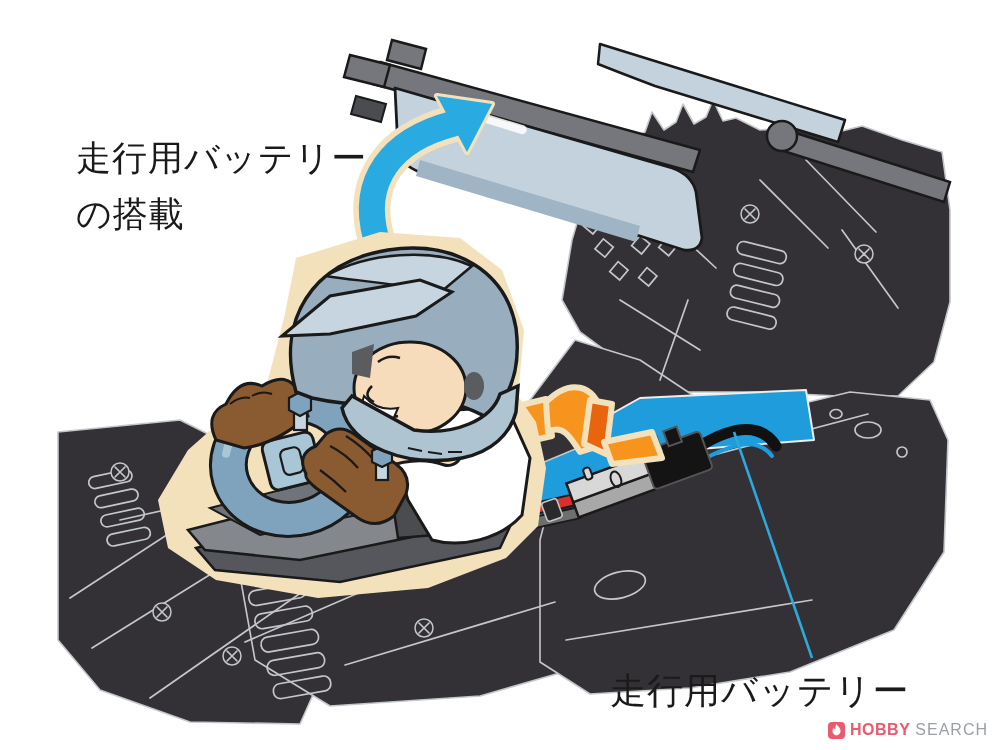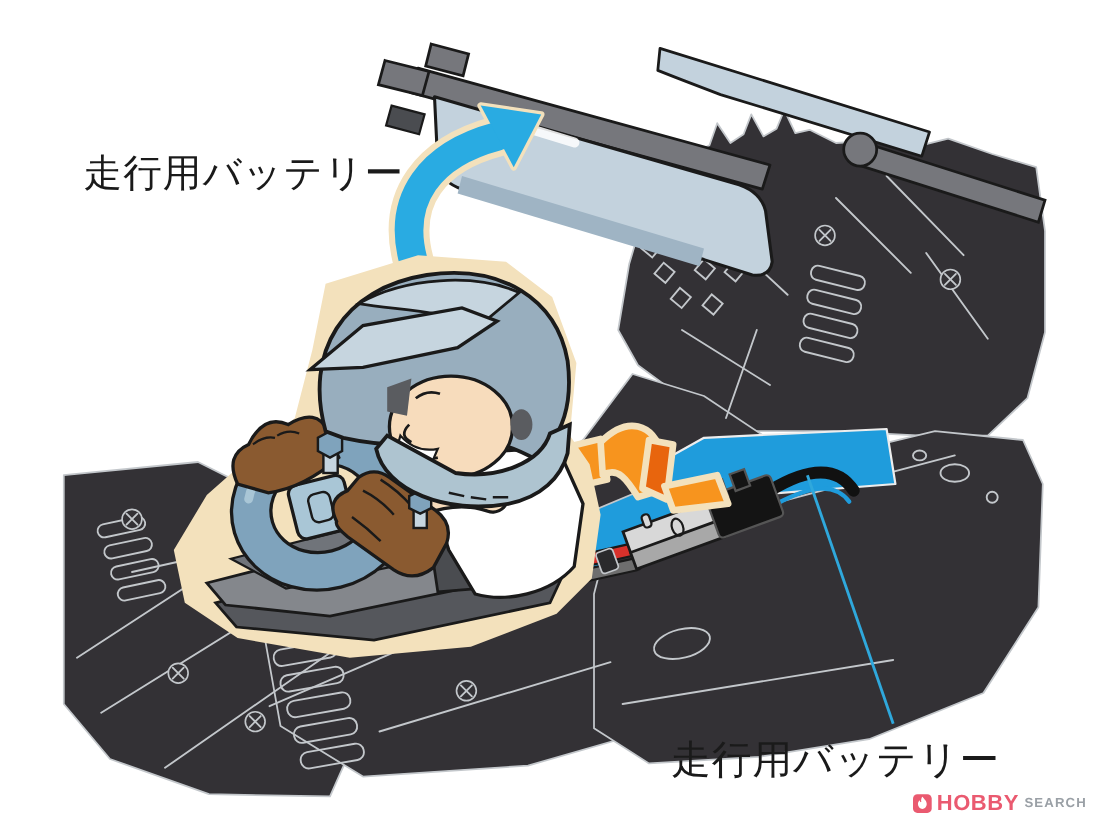--- a/index.html
+++ b/index.html
@@ -15,24 +15,24 @@
     font-size:35px;letter-spacing:1px;font-weight:400;line-height:1.6;
     white-space:nowrap;
   }
   #title{left:76px;top:130px;}
   #battery-callout{left:610px;top:662px;font-size:36px;}
   #watermark{
     position:absolute;right:12px;top:719px;height:22px;
     display:flex;align-items:center;gap:5px;
   }
   #watermark .brand-hobby{
-    color:var(--logo-pink,#EA5A70);font-weight:700;font-size:20px;letter-spacing:0.5px;
+    color:var(--logo-pink,#EA5A70);font-weight:700;font-size:16px;letter-spacing:0.5px;
   }
   #watermark .brand-search{
-    color:var(--logo-gray,#9AA0A6);font-weight:700;font-size:12px;letter-spacing:1px;
+    color:var(--logo-gray,#9AA0A6);font-weight:400;font-size:16px;letter-spacing:1px;
   }
   #watermark .flame-box{
     width:17px;height:17px;border-radius:4px;background:var(--logo-pink,#EA5A70);
     display:flex;align-items:center;justify-content:center;
   }
   .ln{stroke:var(--lineart,#C3C7CB);stroke-width:1.7;fill:none;stroke-linecap:round;}
   .dk{fill:var(--chassis,#333135);stroke:var(--lineart,#C3C7CB);stroke-width:1.6;stroke-linejoin:round;}
   .scr{stroke:var(--lineart,#C3C7CB);stroke-width:1.5;fill:var(--chassis,#333135);}
 </style>
 </head>
@@ -277,20 +277,21 @@
       <path d="M408,448 l14,3 M428,452 l14,2 M448,452 l14,0" stroke="#1A1A1A" stroke-width="2.2"></path>
     </g>
   </g>
 
   <path d="M734,432 L812,658" stroke="var(--leader-blue,#2FA8DC)" stroke-width="2.6" fill="none"></path>
 </svg>
 </div>
 
 <div id="title" class="label">
   <div>走行用バッテリー</div>
+  <div>の搭載</div>
 </div>
 
 <div id="battery-callout" class="label">走行用バッテリー</div>
 
 <div id="watermark">
   <span class="flame-box">
     <svg width="11" height="13" viewBox="0 0 11 13">
       <path d="M5.5,0 C7,2.5 9.5,3.5 9.5,7 A4,4.4 0 0 1 1.5,7 C1.5,5.5 2.2,4.6 3,3.6
                C3.3,5 4,5.5 4.6,5.2 C4,3.4 4.6,1.6 5.5,0 Z" fill="#FFFFFF"></path>
     </svg>

